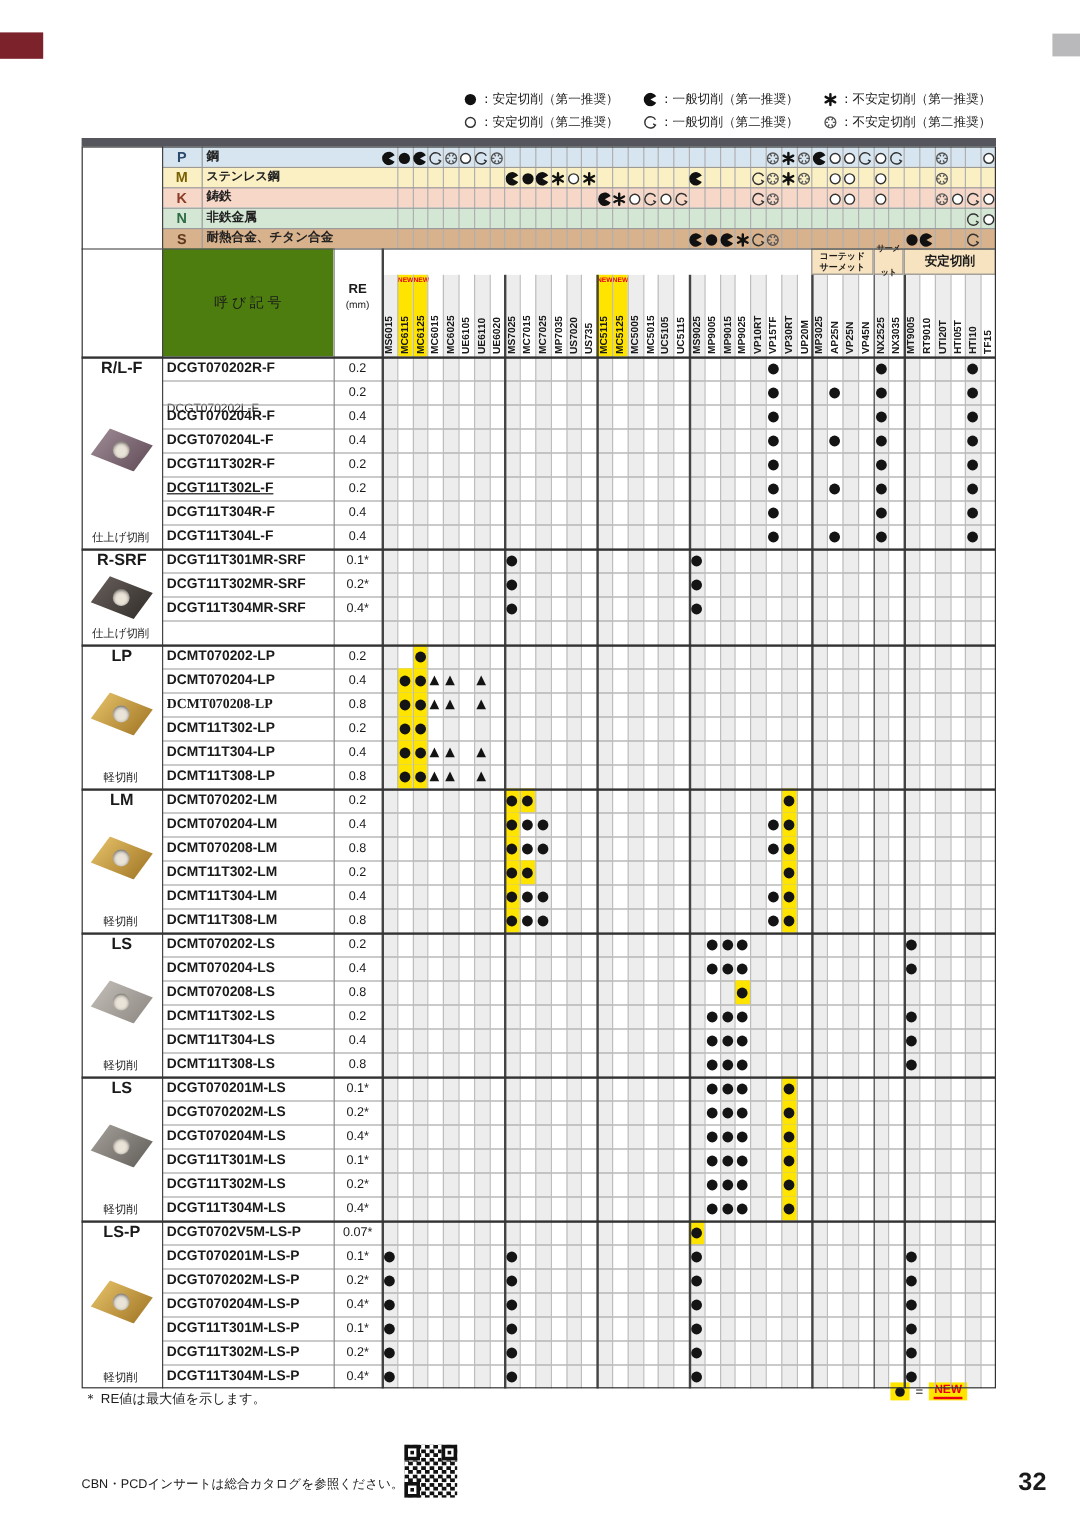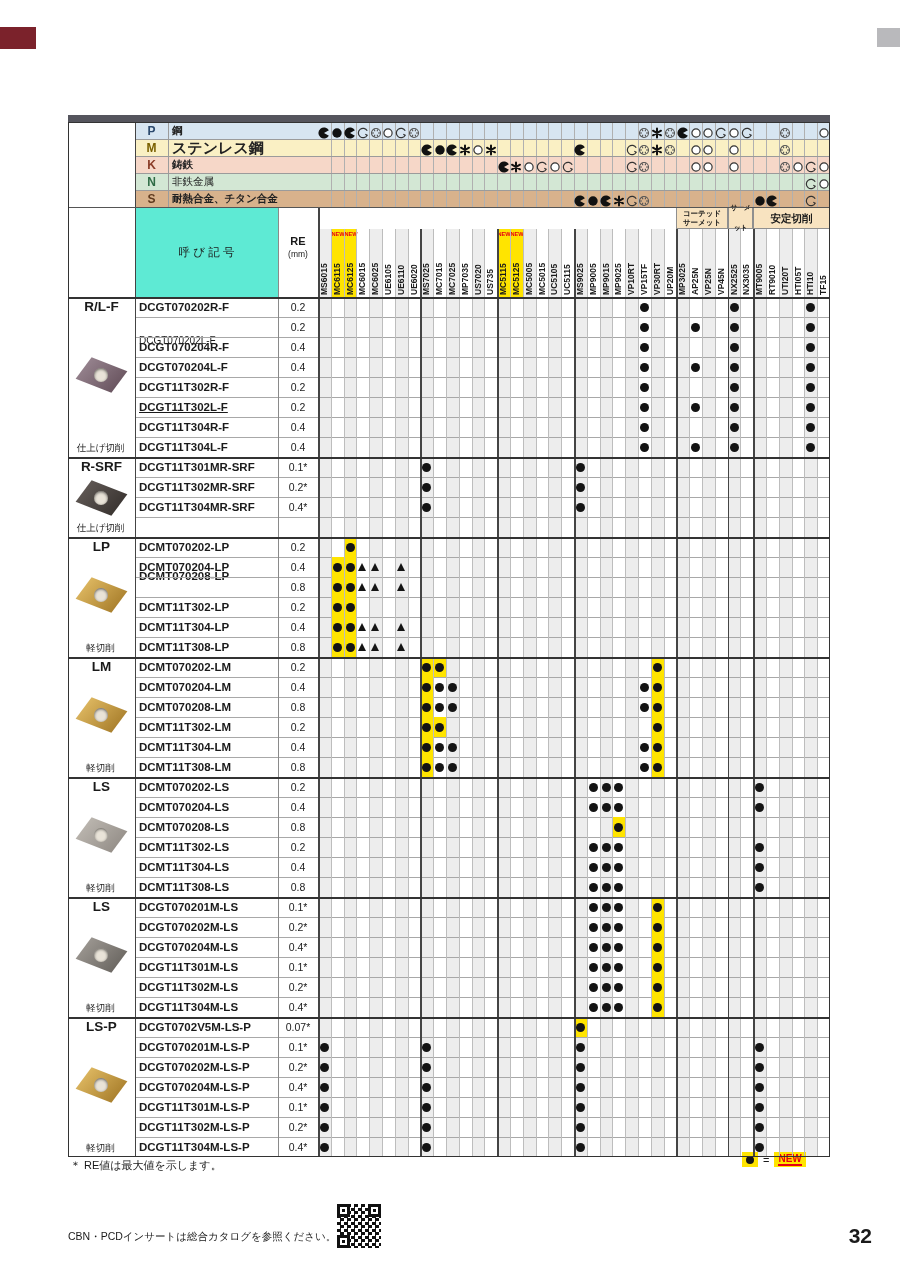--- a/index.html
+++ b/index.html
@@ -25,20 +25,65 @@
   .qrc::after{content:"";position:absolute;left:2px;top:2px;width:3px;height:3px;background:#111;}
 </style>
 </head>
 <body>
 
 <div id="page">
   <div class="abs" id="tabL" style="left:0;top:27px;width:36px;height:22px;background:#7b222b;"></div>
   <div class="abs" id="tabR" style="left:877px;top:28px;width:23px;height:19px;background:#b9b9bc;"></div>
 
   <div id="legend">
+    <div class="lgrow" id="lgrow1">
+        <div class="lgitem">
+          <svg width="12" height="12" viewBox="0 0 12 12">
+            <circle cx="6" cy="6" r="4.7" fill="#111"></circle>
+          </svg>
+          <span>：安定切削（第一推奨）</span>
+        </div>
+        <div class="lgitem">
+          <svg width="12" height="12" viewBox="0 0 12 12">
+            <path d="M6 6L10.9 3.3A5.6 5.6 0 1 0 10.9 8.7Z" fill="#111"></path>
+          </svg>
+          <span>：一般切削（第一推奨）</span>
+        </div>
+        <div class="lgitem">
+          <svg width="12" height="12" viewBox="0 0 12 12">
+            <g stroke="#111" stroke-width="2" stroke-linecap="round" fill="none">
+              <path d="M6 1.4V10.6M2 3.7l8 4.6M10 3.7l-8 4.6"></path>
+            </g>
+          </svg>
+          <span>：不安定切削（第一推奨）</span>
+        </div>
+      </div>
+    <div class="lgrow" id="lgrow2">
+        <div class="lgitem">
+          <svg width="12" height="12" viewBox="0 0 12 12">
+            <circle cx="6" cy="6" r="4.1" fill="#fff" stroke="#333" stroke-width="1.2"></circle>
+          </svg>
+          <span>：安定切削（第二推奨）</span>
+        </div>
+        <div class="lgitem">
+          <svg width="12" height="12" viewBox="0 0 12 12">
+            <path d="M10.2 3.8A4.7 4.7 0 1 0 10.2 8.2L8.3 7.2" fill="none" stroke="#333" stroke-width="1.2"></path>
+          </svg>
+          <span>：一般切削（第二推奨）</span>
+        </div>
+        <div class="lgitem">
+          <svg width="12" height="12" viewBox="0 0 12 12">
+            <g stroke="#555" stroke-width="1.1" fill="none">
+              <circle cx="6" cy="6" r="4.5"></circle>
+              <path d="M8 6h2.2M7 7.7l1.1 2M5 7.7l-1.1 2M4 6H1.8M5 4.3l-1.1-2M7 4.3l1.1-2"></path>
+            </g>
+          </svg>
+          <span>：不安定切削（第二推奨）</span>
+        </div>
+      </div>
   </div>
 
   <div id="table-root" class="abs" style="left:68px;top:115px;width:762px;height:1042px;">
       <div style="position: absolute; left: 0px; top: 0px; width: 762px; height: 7px; background: rgb(85, 85, 93);"></div>
       <div style="position: absolute; left: 250px; top: 114px; width: 12.8px; height: 928px; background: rgb(237, 237, 237); z-index: 0;"></div>
       <div style="position: absolute; left: 275.6px; top: 114px; width: 12.8px; height: 928px; background: rgb(237, 237, 237); z-index: 0;"></div>
       <div style="position: absolute; left: 301.2px; top: 114px; width: 12.8px; height: 928px; background: rgb(237, 237, 237); z-index: 0;"></div>
       <div style="position: absolute; left: 326.8px; top: 114px; width: 12.8px; height: 928px; background: rgb(237, 237, 237); z-index: 0;"></div>
       <div style="position: absolute; left: 352.4px; top: 114px; width: 12.8px; height: 928px; background: rgb(237, 237, 237); z-index: 0;"></div>
       <div style="position: absolute; left: 378px; top: 114px; width: 12.8px; height: 928px; background: rgb(237, 237, 237); z-index: 0;"></div>
@@ -136,21 +181,21 @@
           <g stroke="#555" stroke-width="1.1" fill="none">
             <circle cx="6" cy="6" r="4.5"></circle>
             <path d="M8 6h2.2M7 7.7l1.1 2M5 7.7l-1.1 2M4 6H1.8M5 4.3l-1.1-2M7 4.3l1.1-2"></path>
           </g>
         </svg></div>
       <div style="position: absolute; left: 749.6px; top: 9.5px; width: 12px; height: 12px; z-index: 4;"><svg width="12" height="12" viewBox="0 0 12 12">
           <circle cx="6" cy="6" r="4.1" fill="#fff" stroke="#333" stroke-width="1.2"></circle>
         </svg></div>
       <div style="position: absolute; left: 67px; top: 24px; width: 695px; height: 17px; background: rgb(250, 240, 196); z-index: 0;"></div>
       <div class="cc" style="position: absolute; left: 67px; top: 24px; width: 33px; height: 17px; font-size: 12px; font-weight: bold; color: rgb(122, 96, 0); z-index: 1;">M</div>
-      <div style="position: absolute; left: 104px; top: 24px; width: 160px; height: 17px; font-size: 15px; font-weight: bold; color: rgb(34, 34, 34); line-height: 17px; z-index: 1;">ステンレス鋼</div>
+      <div style="position: absolute; left: 104px; top: 24px; width: 160px; height: 17px; font-size: 10px; font-weight: bold; color: rgb(34, 34, 34); line-height: 17px; z-index: 1;">ステンレス鋼</div>
       <div style="position: absolute; left: 352.8px; top: 26.5px; width: 12px; height: 12px; z-index: 4;"><svg width="12" height="12" viewBox="0 0 12 12">
           <path d="M6 6L10.9 3.3A5.6 5.6 0 1 0 10.9 8.7Z" fill="#111"></path>
         </svg></div>
       <div style="position: absolute; left: 365.6px; top: 26.5px; width: 12px; height: 12px; z-index: 4;"><svg width="12" height="12" viewBox="0 0 12 12">
           <circle cx="6" cy="6" r="4.7" fill="#111"></circle>
         </svg></div>
       <div style="position: absolute; left: 378.4px; top: 26.5px; width: 12px; height: 12px; z-index: 4;"><svg width="12" height="12" viewBox="0 0 12 12">
           <path d="M6 6L10.9 3.3A5.6 5.6 0 1 0 10.9 8.7Z" fill="#111"></path>
         </svg></div>
       <div style="position: absolute; left: 391.2px; top: 26.5px; width: 12px; height: 12px; z-index: 4;"><svg width="12" height="12" viewBox="0 0 12 12">
@@ -257,21 +302,21 @@
         </svg></div>
       <div style="position: absolute; left: 736.8px; top: 43.5px; width: 12px; height: 12px; z-index: 4;"><svg width="12" height="12" viewBox="0 0 12 12">
           <path d="M10.2 3.8A4.7 4.7 0 1 0 10.2 8.2L8.3 7.2" fill="none" stroke="#333" stroke-width="1.2"></path>
         </svg></div>
       <div style="position: absolute; left: 749.6px; top: 43.5px; width: 12px; height: 12px; z-index: 4;"><svg width="12" height="12" viewBox="0 0 12 12">
           <circle cx="6" cy="6" r="4.1" fill="#fff" stroke="#333" stroke-width="1.2"></circle>
         </svg></div>
       <div style="position: absolute; left: 67px; top: 41px; width: 695px; height: 1px; background: rgb(155, 155, 155); z-index: 2;"></div>
       <div style="position: absolute; left: 67px; top: 58px; width: 695px; height: 17px; background: rgb(211, 231, 212); z-index: 0;"></div>
       <div class="cc" style="position: absolute; left: 67px; top: 58px; width: 33px; height: 17px; font-size: 12px; font-weight: bold; color: rgb(47, 107, 69); z-index: 1;">N</div>
-      <div style="position: absolute; left: 104px; top: 58px; width: 160px; height: 17px; font-size: 10.5px; font-weight: normal; color: rgb(34, 34, 34); line-height: 17px; z-index: 1;">非鉄金属</div>
+      <div style="position: absolute; left: 104px; top: 58px; width: 160px; height: 17px; font-size: 10.5px; font-weight: bold; color: rgb(34, 34, 34); line-height: 17px; z-index: 1;">非鉄金属</div>
       <div style="position: absolute; left: 736.8px; top: 60.5px; width: 12px; height: 12px; z-index: 4;"><svg width="12" height="12" viewBox="0 0 12 12">
           <path d="M10.2 3.8A4.7 4.7 0 1 0 10.2 8.2L8.3 7.2" fill="none" stroke="#333" stroke-width="1.2"></path>
         </svg></div>
       <div style="position: absolute; left: 749.6px; top: 60.5px; width: 12px; height: 12px; z-index: 4;"><svg width="12" height="12" viewBox="0 0 12 12">
           <circle cx="6" cy="6" r="4.1" fill="#fff" stroke="#333" stroke-width="1.2"></circle>
         </svg></div>
       <div style="position: absolute; left: 67px; top: 58px; width: 695px; height: 1px; background: rgb(155, 155, 155); z-index: 2;"></div>
       <div style="position: absolute; left: 67px; top: 75px; width: 695px; height: 17px; background: rgb(216, 178, 140); z-index: 0;"></div>
       <div class="cc" style="position: absolute; left: 67px; top: 75px; width: 33px; height: 17px; font-size: 12px; font-weight: bold; color: rgb(95, 58, 30); z-index: 1;">S</div>
       <div style="position: absolute; left: 104px; top: 75px; width: 160px; height: 17px; font-size: 10.5px; font-weight: bold; color: rgb(34, 34, 34); line-height: 17px; z-index: 1;">耐熱合金、チタン合金</div>
@@ -302,21 +347,21 @@
           <circle cx="6" cy="6" r="4.7" fill="#111"></circle>
         </svg></div>
       <div style="position: absolute; left: 698.4px; top: 77.5px; width: 12px; height: 12px; z-index: 4;"><svg width="12" height="12" viewBox="0 0 12 12">
           <path d="M6 6L10.9 3.3A5.6 5.6 0 1 0 10.9 8.7Z" fill="#111"></path>
         </svg></div>
       <div style="position: absolute; left: 736.8px; top: 77.5px; width: 12px; height: 12px; z-index: 4;"><svg width="12" height="12" viewBox="0 0 12 12">
           <path d="M10.2 3.8A4.7 4.7 0 1 0 10.2 8.2L8.3 7.2" fill="none" stroke="#333" stroke-width="1.2"></path>
         </svg></div>
       <div style="position: absolute; left: 67px; top: 75px; width: 695px; height: 1px; background: rgb(155, 155, 155); z-index: 2;"></div>
       <div style="position: absolute; left: 100px; top: 7px; width: 1px; height: 85px; background: rgb(155, 155, 155); z-index: 2;"></div>
-      <div class="cc" style="position: absolute; left: 67px; top: 92px; width: 143px; height: 90px; font-size: 11.5px; background: #5eead4;">呼 び 記 号</div>
+      <div class="cc" style="position: absolute; left: 67px; top: 92px; width: 143px; height: 90px; font-size: 11.5px; background: #4d7c0f;">呼 び 記 号</div>
       <div style="position: absolute; left: 210px; top: 92px; width: 40px; height: 90px; background: rgb(255, 255, 255);"></div>
       <div style="position: absolute; left: 210px; top: 120px; width: 40px; height: 14px; font-size: 11px; font-weight: bold; text-align: center;">RE</div>
       <div style="position: absolute; left: 210px; top: 134px; width: 40px; height: 12px; font-size: 8.5px; text-align: center;">(mm)</div>
       <div class="cc" style="position: absolute; left: 608.4px; top: 92px; width: 51.2px; height: 22px; background: rgb(248, 227, 192); border: 1px solid rgb(143, 143, 143); box-sizing: border-box; font-size: 7.5px; line-height: 9px; letter-spacing: 0px; font-weight: bold; white-space: pre-line; z-index: 2;">コーテッド
 サーメット</div>
       <div class="cc" style="position: absolute; left: 659.6px; top: 92px; width: 25.6px; height: 22px; background: rgb(248, 227, 192); border: 1px solid rgb(143, 143, 143); box-sizing: border-box; font-size: 7px; line-height: 20px; letter-spacing: -0.5px; font-weight: bold; white-space: pre-line; z-index: 2;">サーメット</div>
       <div class="cc" style="position: absolute; left: 685.2px; top: 92px; width: 76.8px; height: 22px; background: rgb(248, 227, 192); border: 1px solid rgb(143, 143, 143); box-sizing: border-box; font-size: 10.5px; line-height: 20px; letter-spacing: 0px; font-weight: bold; white-space: pre-line; z-index: 2;">安定切削</div>
       <div class="vert" style="position: absolute; left: 251px; top: 116px; width: 11px; height: 64px; font-size: 8.5px; font-weight: bold; z-index: 2;">MS6015</div>
       <div class="vert" style="position: absolute; left: 263.8px; top: 116px; width: 11px; height: 64px; font-size: 8.5px; font-weight: bold; z-index: 2;">MC6115</div>
       <div class="vert" style="position: absolute; left: 276.6px; top: 116px; width: 11px; height: 64px; font-size: 8.5px; font-weight: bold; z-index: 2;">MC6125</div>
@@ -537,21 +582,21 @@
       <div style="position: absolute; left: 71px; top: 442px; width: 137px; height: 20px; font-size: 11.5px; font-weight: bold; line-height: 20px; white-space: nowrap; z-index: 2;">DCMT070204-LP</div>
       <div style="position: absolute; left: 210px; top: 442px; width: 40px; height: 20px; font-size: 10.5px; text-align: center; line-height: 20px; z-index: 2;">0.4</div>
       <div style="position: absolute; left: 67px; top: 442px; width: 695px; height: 1px; background: rgb(168, 168, 168); z-index: 2;"></div>
       <div style="position: absolute; left: 262.8px; top: 442px; width: 12.8px; height: 20px; background: rgb(255, 228, 0); z-index: 2;"></div>
       <div style="position: absolute; left: 264.7px; top: 447.5px; width: 9px; height: 9px; border-radius: 50%; background: rgb(20, 20, 20); z-index: 4;"></div>
       <div style="position: absolute; left: 275.6px; top: 442px; width: 12.8px; height: 20px; background: rgb(255, 228, 0); z-index: 2;"></div>
       <div style="position: absolute; left: 277.5px; top: 447.5px; width: 9px; height: 9px; border-radius: 50%; background: rgb(20, 20, 20); z-index: 4;"></div>
       <div style="position: absolute; left: 290.3px; top: 447.5px; width: 0px; height: 0px; border-left: 4.5px solid transparent; border-right: 4.5px solid transparent; border-bottom: 8.5px solid rgb(20, 20, 20); z-index: 4;"></div>
       <div style="position: absolute; left: 303.1px; top: 447.5px; width: 0px; height: 0px; border-left: 4.5px solid transparent; border-right: 4.5px solid transparent; border-bottom: 8.5px solid rgb(20, 20, 20); z-index: 4;"></div>
       <div style="position: absolute; left: 328.7px; top: 447.5px; width: 0px; height: 0px; border-left: 4.5px solid transparent; border-right: 4.5px solid transparent; border-bottom: 8.5px solid rgb(20, 20, 20); z-index: 4;"></div>
-      <div style="position: absolute; left: 71px; top: 451px; width: 137px; height: 20px; font-size: 11.5px; font-weight: bold; line-height: 20px; white-space: nowrap; z-index: 2;">DCMT070208-LP</div>
+      <div style="position: absolute; left: 71px; top: 462px; width: 137px; height: 20px; font-size: 11.5px; font-weight: bold; line-height: 20px; white-space: nowrap; z-index: 2; font-family: Liberation Serif, serif;">DCMT070208-LP</div>
       <div style="position: absolute; left: 210px; top: 462px; width: 40px; height: 20px; font-size: 10.5px; text-align: center; line-height: 20px; z-index: 2;">0.8</div>
       <div style="position: absolute; left: 67px; top: 462px; width: 695px; height: 1px; background: rgb(168, 168, 168); z-index: 2;"></div>
       <div style="position: absolute; left: 262.8px; top: 462px; width: 12.8px; height: 20px; background: rgb(255, 228, 0); z-index: 2;"></div>
       <div style="position: absolute; left: 264.7px; top: 467.5px; width: 9px; height: 9px; border-radius: 50%; background: rgb(20, 20, 20); z-index: 4;"></div>
       <div style="position: absolute; left: 275.6px; top: 462px; width: 12.8px; height: 20px; background: rgb(255, 228, 0); z-index: 2;"></div>
       <div style="position: absolute; left: 277.5px; top: 467.5px; width: 9px; height: 9px; border-radius: 50%; background: rgb(20, 20, 20); z-index: 4;"></div>
       <div style="position: absolute; left: 290.3px; top: 467.5px; width: 0px; height: 0px; border-left: 4.5px solid transparent; border-right: 4.5px solid transparent; border-bottom: 8.5px solid rgb(20, 20, 20); z-index: 4;"></div>
       <div style="position: absolute; left: 303.1px; top: 467.5px; width: 0px; height: 0px; border-left: 4.5px solid transparent; border-right: 4.5px solid transparent; border-bottom: 8.5px solid rgb(20, 20, 20); z-index: 4;"></div>
       <div style="position: absolute; left: 328.7px; top: 467.5px; width: 0px; height: 0px; border-left: 4.5px solid transparent; border-right: 4.5px solid transparent; border-bottom: 8.5px solid rgb(20, 20, 20); z-index: 4;"></div>
       <div style="position: absolute; left: 71px; top: 482px; width: 137px; height: 20px; font-size: 11.5px; font-weight: bold; line-height: 20px; white-space: nowrap; z-index: 2;">DCMT11T302-LP</div>

